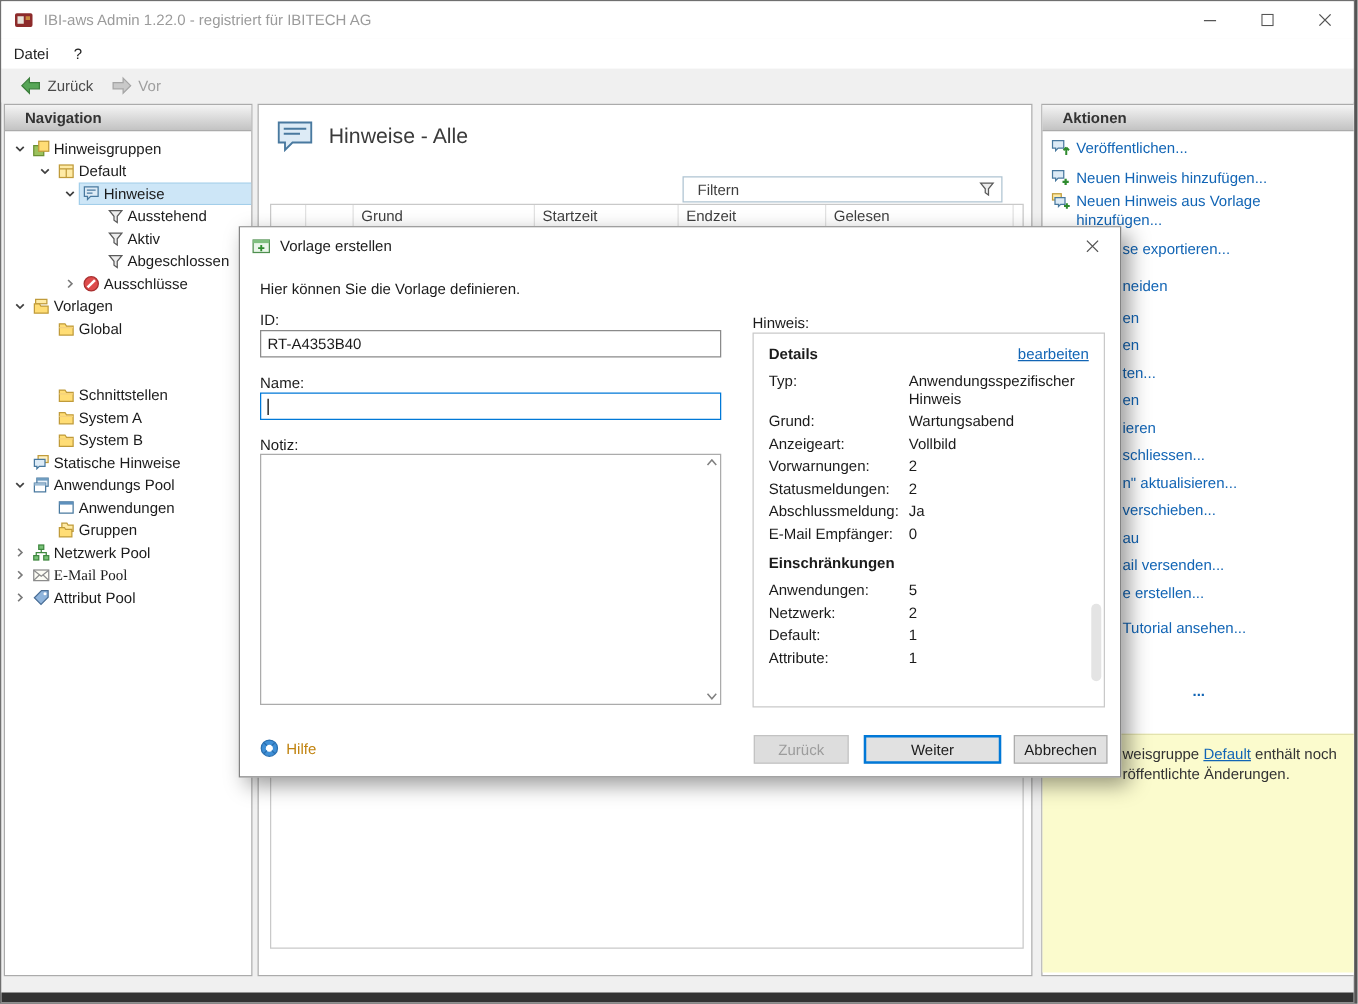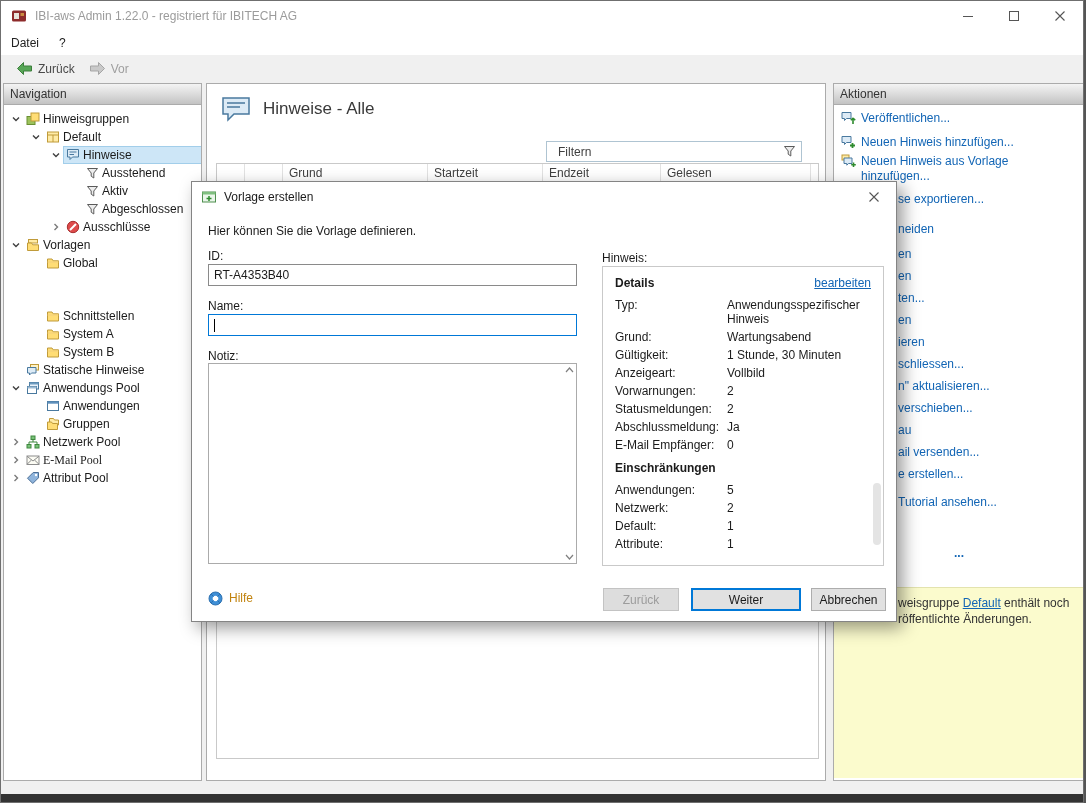--- a/index.html
+++ b/index.html
@@ -16,21 +16,21 @@
   .win-btn { width:46px; height:30px; display:flex; align-items:center; justify-content:center; }
 
   
   .menubar { position:absolute; left:0; top:30px; right:0; height:24px; background:#fff; display:flex; align-items:center; }
   .menu-item { padding:0 10px; color:#222; cursor:default; }
   .toolbar { position:absolute; left:0; top:54px; right:0; height:27px; background:#F0F0F0; display:flex; align-items:center; padding-left:8px; }
   .tool-btn { display:flex; align-items:center; gap:5px; padding:2px 7px; color:#4A4A4A; }
   .tool-btn.disabled { color:#9E9E9E; }
 
   
-  .panel-header { height:21px; background:linear-gradient(#F4F4F4,#C3C3C3); border-bottom:1px solid #ABABAB; font-weight:normal; color:#333; display:flex; align-items:center; padding-left:6px; }
+  .panel-header { height:21px; background:linear-gradient(#F4F4F4,#C3C3C3); border-bottom:1px solid #ABABAB; font-weight:bold; color:#333; display:flex; align-items:center; padding-left:16px; }
   .nav-panel { position:absolute; left:2px; top:82px; width:199px; height:698px; background:#fff; border:1px solid #ABABAB; }
   .tree { position:absolute; left:0; right:0; top:22px; bottom:0; overflow:hidden; padding-top:4px; }
   .tree-row { height:18px; display:flex; align-items:center; }
   .expander { width:16px; flex:none; display:inline-flex; align-items:center; justify-content:center; }
   .tree-label-wrap { display:flex; align-items:center; gap:3px; padding:1px 4px 1px 2px; flex:1; }
   .tree-label-wrap.selected { background:var(--selection); outline:1px solid #A2CEEA; }
   .tree-label { white-space:nowrap; }
   .icon { display:inline-flex; align-items:center; justify-content:center; flex:none; }
 
   .main-panel { position:absolute; left:205px; top:82px; width:620px; height:698px; background:#fff; border:1px solid #ABABAB; }
@@ -73,21 +73,21 @@
   .details-box { position:absolute; left:410px; top:84px; width:282px; height:300px; border:1px solid #C9C9C9; background:#fff; padding:9px 12px 4px; overflow:hidden; }
   .details-head { display:flex; justify-content:space-between; align-items:baseline; margin-bottom:8px; }
   .bold { font-weight:bold; }
   .edit-link { color:var(--link); text-decoration:underline; cursor:pointer; }
   .detail-row { display:flex; margin-bottom:4px; line-height:14px; }
   .detail-label { width:112px; flex:none; }
   .detail-value { flex:1; }
   .restr-head { margin:9px 0 8px; }
   .dbox-scroll { position:absolute; right:2px; top:216px; width:8px; height:62px; background:#E4E4E4; border-radius:4px; }
   .dlg-footer { position:absolute; left:0; right:0; bottom:0; height:41px; }
-  .help-link { position:absolute; left:16px; top:11px; display:flex; gap:6px; color:var(--help); cursor:pointer; }
+  .help-link { position:absolute; left:16px; top:11px; display:flex; align-items:center; gap:6px; color:var(--help); cursor:pointer; }
   .btn { position:absolute; top:8px; height:23px; font-family:inherit; font-size:12px; background:#E1E1E1; border:1px solid #ADADAD; color:#1b1b1b; cursor:pointer; }
   .btn-back { left:411px; width:76px; color:#9C9C9C; background:#DDDDDD; border-color:#C3C3C3; cursor:default; }
   .btn-next { left:499px; width:110px; border:2px solid var(--accent); }
   .btn-cancel { left:619px; width:75px; }
 </style>
 </head>
 <body>
 
 <div class="window">
 
@@ -588,24 +588,20 @@
       <div class="rows">
           <div class="detail-row">
             <span class="detail-label">Typ:</span>
             <span class="detail-value">Anwendungsspezifischer Hinweis</span>
           </div>
           <div class="detail-row">
             <span class="detail-label">Grund:</span>
             <span class="detail-value">Wartungsabend</span>
           </div>
           <div class="detail-row">
-            <span class="detail-label">Gültigkeit:</span>
-            <span class="detail-value">1 Stunde, 30 Minuten</span>
-          </div>
-          <div class="detail-row">
             <span class="detail-label">Anzeigeart:</span>
             <span class="detail-value">Vollbild</span>
           </div>
           <div class="detail-row">
             <span class="detail-label">Vorwarnungen:</span>
             <span class="detail-value">2</span>
           </div>
           <div class="detail-row">
             <span class="detail-label">Statusmeldungen:</span>
             <span class="detail-value">2</span>

